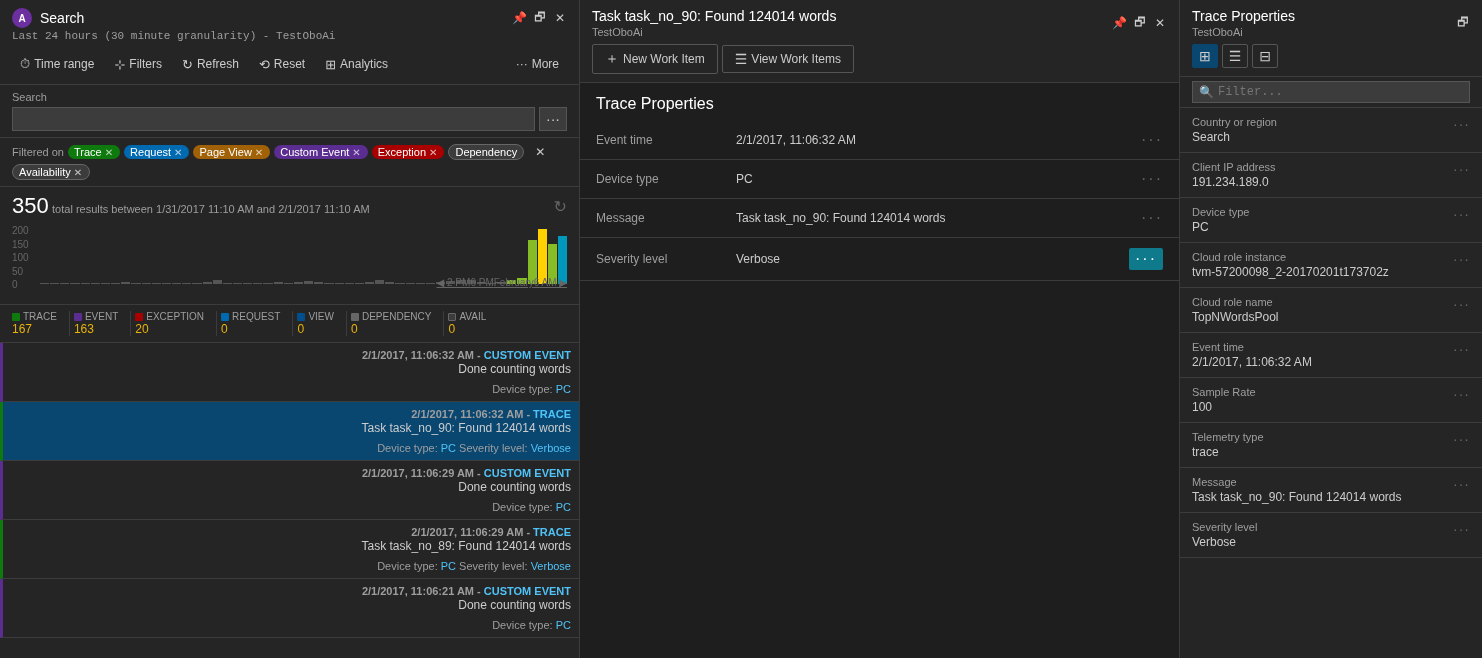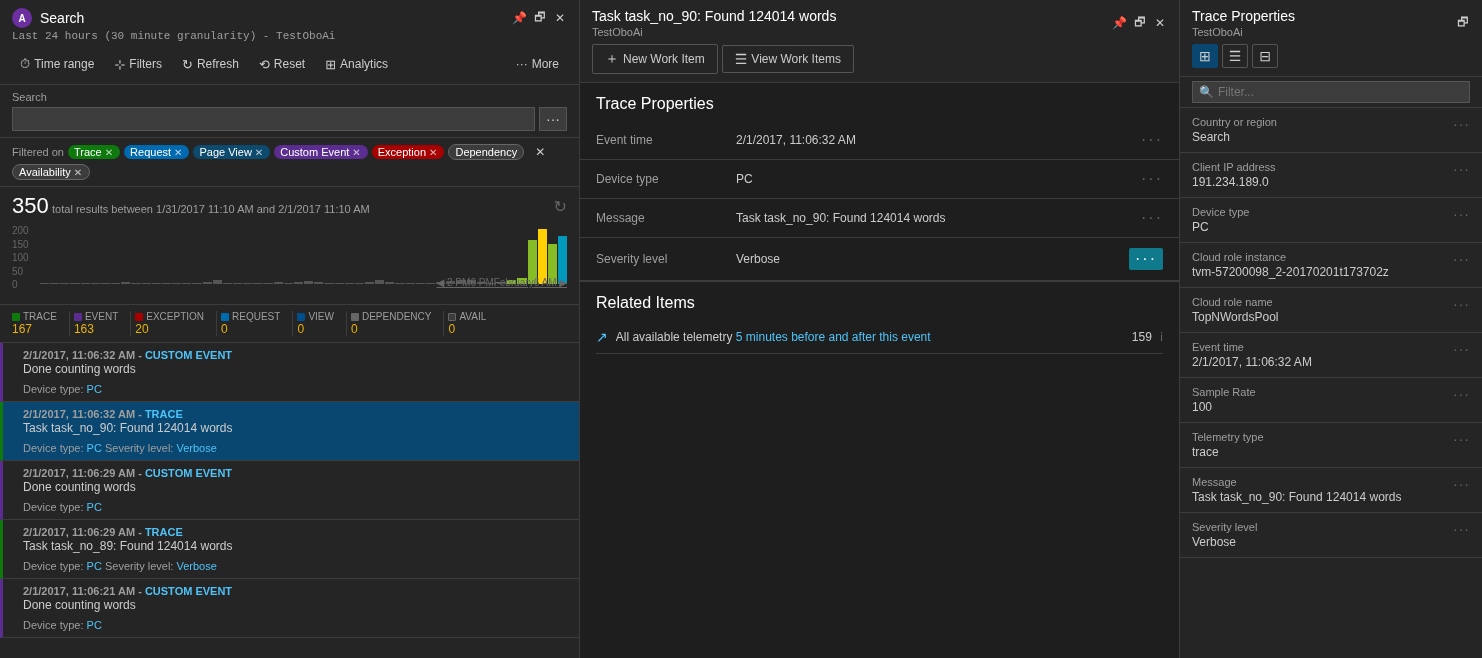--- a/index.html
+++ b/index.html
@@ -171,21 +171,21 @@
       align-items: center;
       gap: 2px;
       padding: 1px 6px;
       border-radius: 10px;
       font-size: 11px;
       color: #ffffff;
     }
 
     .tag-trace { background: #0e7a0d; }
     .tag-request { background: #006ab1; }
-    .tag-pageview { background: #0c4a6e; }
+    .tag-pageview { background: #a16207; }
     .tag-customevent { background: #5c2d91; }
     .tag-exception { background: #a80000; }
     .tag-dependency { background: #3c3c3c; border: 1px solid #666; }
     .tag-availability { background: #3c3c3c; border: 1px solid #666; }
 
     .tag-close {
       background: none;
       border: none;
       color: rgba(255,255,255,0.7);
       cursor: pointer;
@@ -298,24 +298,25 @@
     }
 
     
     .event-list {
       flex: 1;
       overflow-y: auto;
       background: #252526;
     }
 
     .event-item {
-      padding: 6px 20px;
+      padding: 6px 8px;
       border-bottom: 1px solid #3c3c3c;
       border-left: 3px solid transparent;
       cursor: pointer;
+      text-align: right;
     }
     .event-item.selected { background: #094771; }
     .event-item.trace-item { border-left-color: #0e7a0d; }
     .event-item.custom-event-item { border-left-color: #5c2d91; }
 
     .event-timestamp {
       font-size: 11px;
       color: #9e9e9e;
       font-weight: 600;
     }
@@ -552,20 +553,21 @@
       gap: 4px;
     }
 
     .filter-input-box input {
       background: none;
       border: none;
       color: #cccccc;
       font-size: 12px;
       outline: none;
       flex: 1;
+      font-family: Liberation Mono, monospace;
     }
 
     
     .prop-list {
       flex: 1;
       overflow-y: auto;
     }
 
     .prop-list-item {
       padding: 8px 12px;
@@ -906,32 +908,20 @@
         <div class="prop-value">Task task_no_90: Found 124014 words</div>
         <div class="prop-more">···</div>
       </div>
       <div class="prop-row">
         <div class="prop-key">Severity level</div>
         <div class="prop-value">Verbose</div>
         <div class="prop-more prop-more-active">···</div>
       </div>
     </div>
 
-    <div class="related-section">
-      <div class="related-title">Related Items</div>
-      <div class="related-item">
-        <div class="related-icon">↗</div>
-        <div class="related-text">
-          <span>All available telemetry </span>
-          <span class="related-highlight">5 minutes before and after this event</span>
-        </div>
-        <div class="related-count">159</div>
-        <div class="related-info">ℹ</div>
-      </div>
-    </div>
   </div>
 </div>
 
 <div class="right-panel">
   <div class="right-header">
     <div class="right-title-row">
       <div>
         <div class="right-title">Trace Properties</div>
         <div class="right-subtitle">TestOboAi</div>
       </div>

